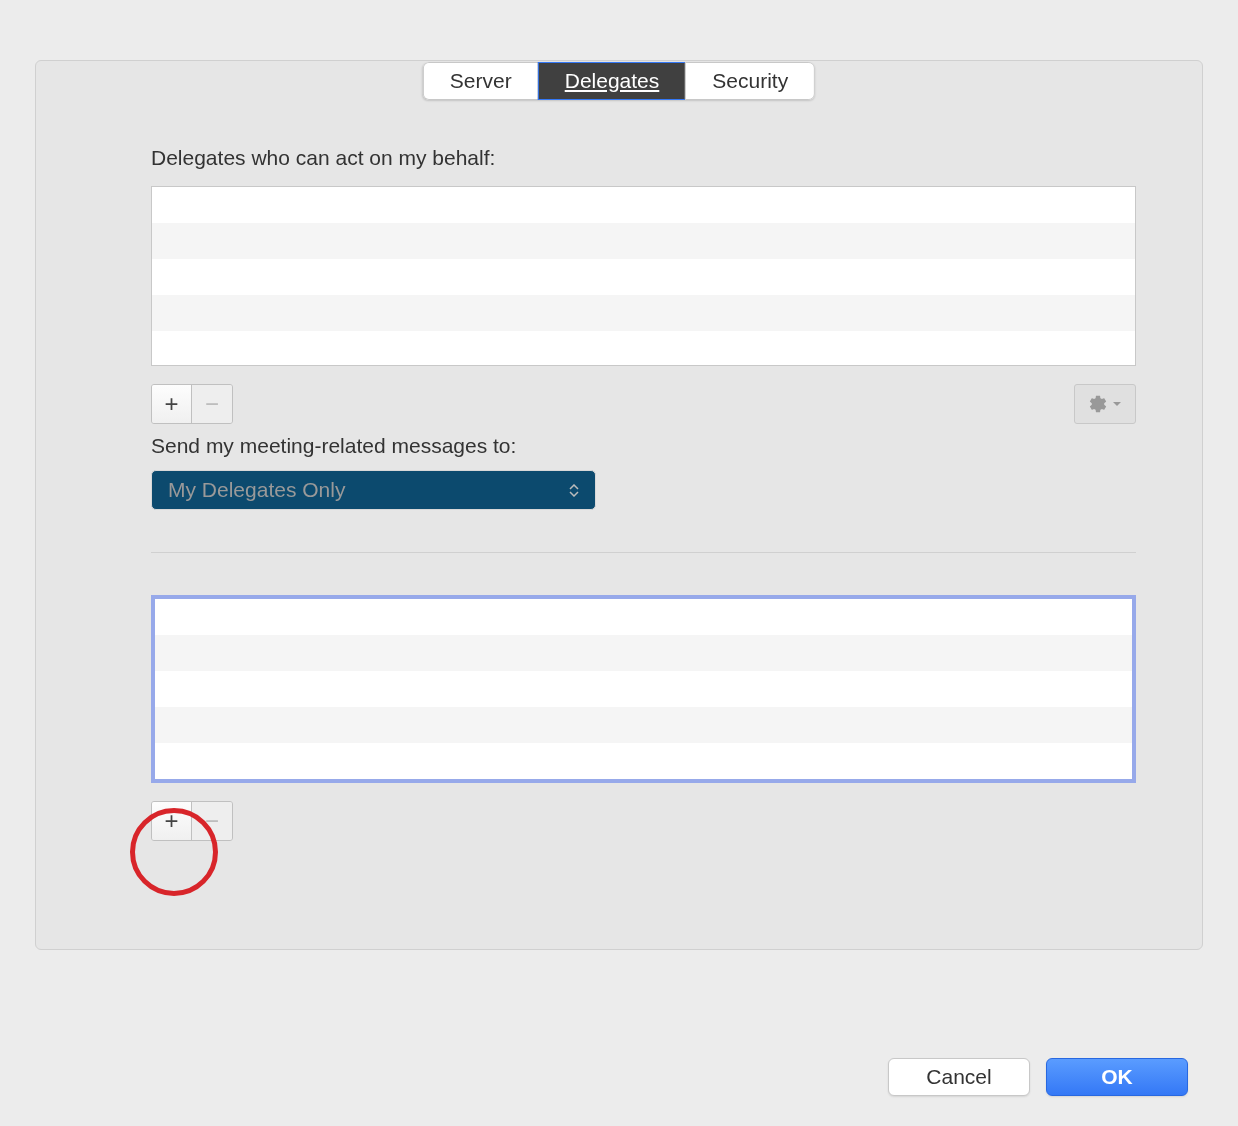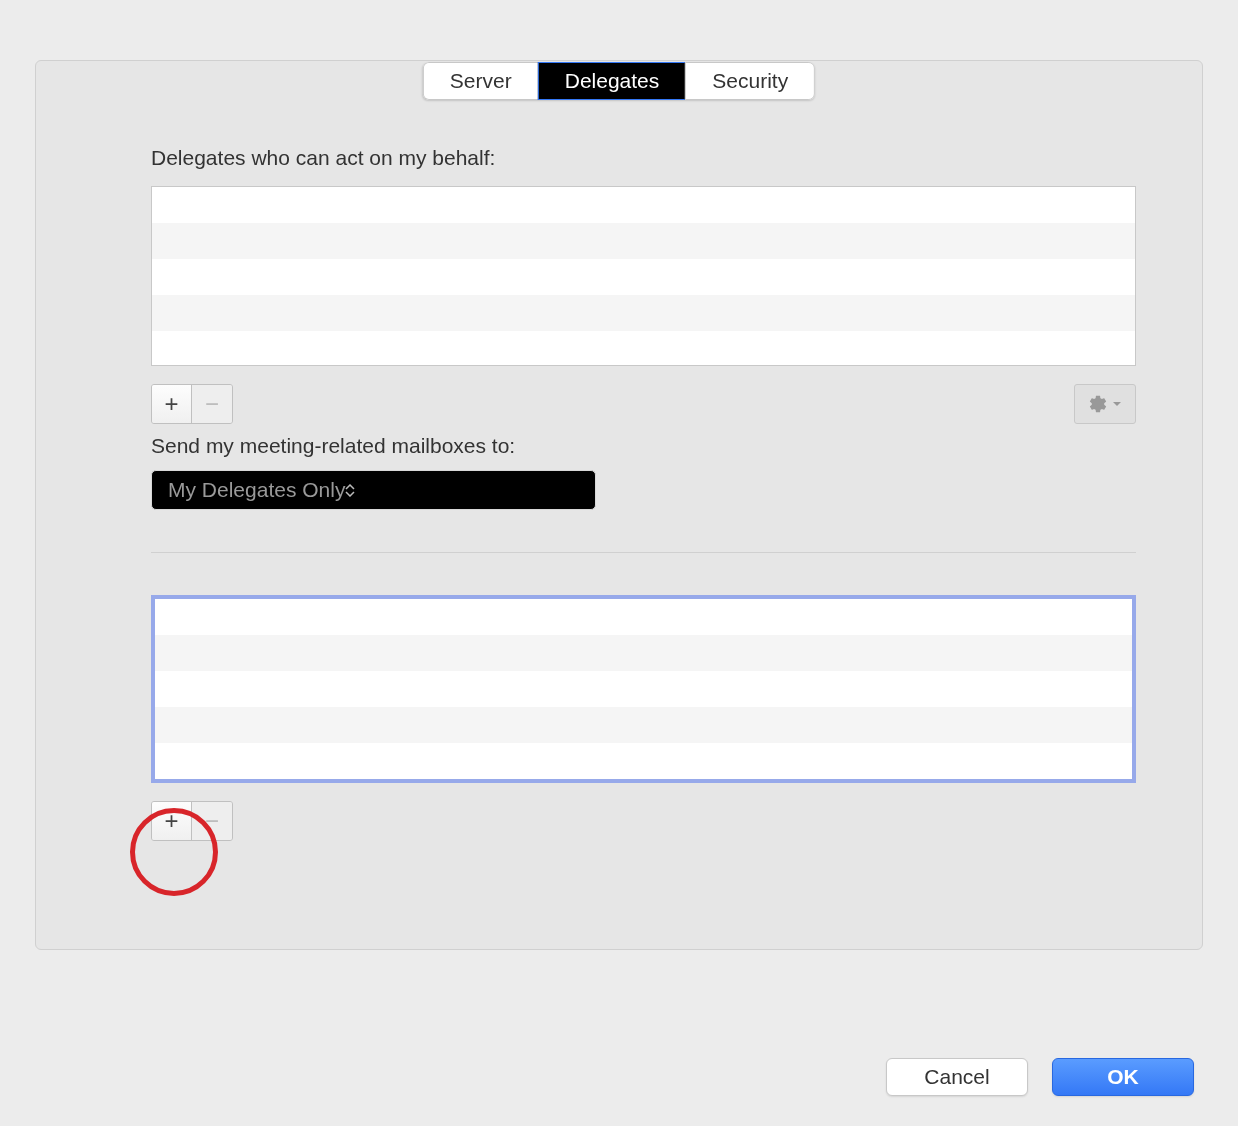--- a/index.html
+++ b/index.html
@@ -62,23 +62,24 @@
     
     .segment:first-child {
       border-radius: 6px 0 0 6px;
     }
     
     .segment:last-child {
       border-radius: 0 6px 6px 0;
     }
     
     .segment.active {
-      background: #000000;
+      background: #404040;
       color: white;
       border-color: #3478f6;
+      text-decoration: underline;
     }
     
     .section-label {
       font-size: 21px;
       color: #333;
       margin-bottom: 16px;
     }
     
     .list-box {
       background: white;
@@ -166,26 +167,26 @@
     
     .sub-label {
       font-size: 21px;
       color: #333;
       margin-bottom: 12px;
     }
     
     .select-dropdown {
       width: 445px;
       height: 40px;
-      background: #000000;
+      background: #0c4a6e;
       border: 1px solid #d8d8d8;
       border-radius: 5px;
       display: flex;
       align-items: center;
-      justify-content: flex-start;
+      justify-content: space-between;
       padding: 0 16px;
       font-size: 21px;
       color: #999;
       cursor: default;
     }
     
     .select-arrows {
       display: flex;
       flex-direction: column;
       gap: 1px;
@@ -197,23 +198,23 @@
       margin: 42px 0 42px 0;
     }
     
     .bottom-section {
       margin-top: 10px;
     }
     
     .footer-buttons {
       position: absolute;
       bottom: 30px;
-      right: 44px;
-      display: flex;
-      gap: 24px;
+      right: 50px;
+      display: flex;
+      gap: 16px;
     }
     
     .btn {
       width: 142px;
       height: 38px;
       border-radius: 6px;
       font-size: 21px;
       border: 1px solid #c8c8c8;
       cursor: pointer;
       box-shadow: 0 1px 2px rgba(0,0,0,0.1);
@@ -284,21 +285,21 @@
         <div class="gear-dropdown">
           <svg class="gear-icon" viewBox="0 0 24 24">
             <path d="M12,8A4,4 0 0,1 16,12A4,4 0 0,1 12,16A4,4 0 0,1 8,12A4,4 0 0,1 12,8M12,10A2,2 0 0,0 10,12A2,2 0 0,0 12,14A2,2 0 0,0 14,12A2,2 0 0,0 12,10M10,22C9.75,22 9.54,21.82 9.5,21.58L9.13,18.93C8.5,18.68 7.96,18.34 7.44,17.94L4.95,18.95C4.73,19.03 4.46,18.95 4.34,18.73L2.34,15.27C2.21,15.05 2.27,14.78 2.46,14.63L4.57,12.97L4.5,12L4.57,11L2.46,9.37C2.27,9.22 2.21,8.95 2.34,8.73L4.34,5.27C4.46,5.05 4.73,4.96 4.95,5.05L7.44,6.05C7.96,5.66 8.5,5.32 9.13,5.07L9.5,2.42C9.54,2.18 9.75,2 10,2H14C14.25,2 14.46,2.18 14.5,2.42L14.87,5.07C15.5,5.32 16.04,5.66 16.56,6.05L19.05,5.05C19.27,4.96 19.54,5.05 19.66,5.27L21.66,8.73C21.79,8.95 21.73,9.22 21.54,9.37L19.43,11L19.5,12L19.43,13L21.54,14.63C21.73,14.78 21.79,15.05 21.66,15.27L19.66,18.73C19.54,18.95 19.27,19.04 19.05,18.95L16.56,17.95C16.04,18.34 15.5,18.68 14.87,18.93L14.5,21.58C14.46,21.82 14.25,22 14,22H10Z"></path>
           </svg>
           <svg class="chevron-icon" viewBox="0 0 10 10">
             <path d="M1,3 L5,7 L9,3 Z"></path>
           </svg>
         </div>
       </div>
 
-      <div class="sub-label">Send my meeting-related mailboxes to:</div>
+      <div class="sub-label">Send my meeting-related messages to:</div>
 
       <div class="select-dropdown">
         <span>My Delegates Only</span>
         <div class="select-arrows">
           <svg width="10" height="6" viewBox="0 0 10 6">
               <path d="M1,5 L5,1 L9,5" fill="none" stroke="#bbb" stroke-width="1.5"></path>
             </svg>
           <svg width="10" height="6" viewBox="0 0 10 6">
               <path d="M1,1 L5,5 L9,1" fill="none" stroke="#bbb" stroke-width="1.5"></path>
             </svg>

